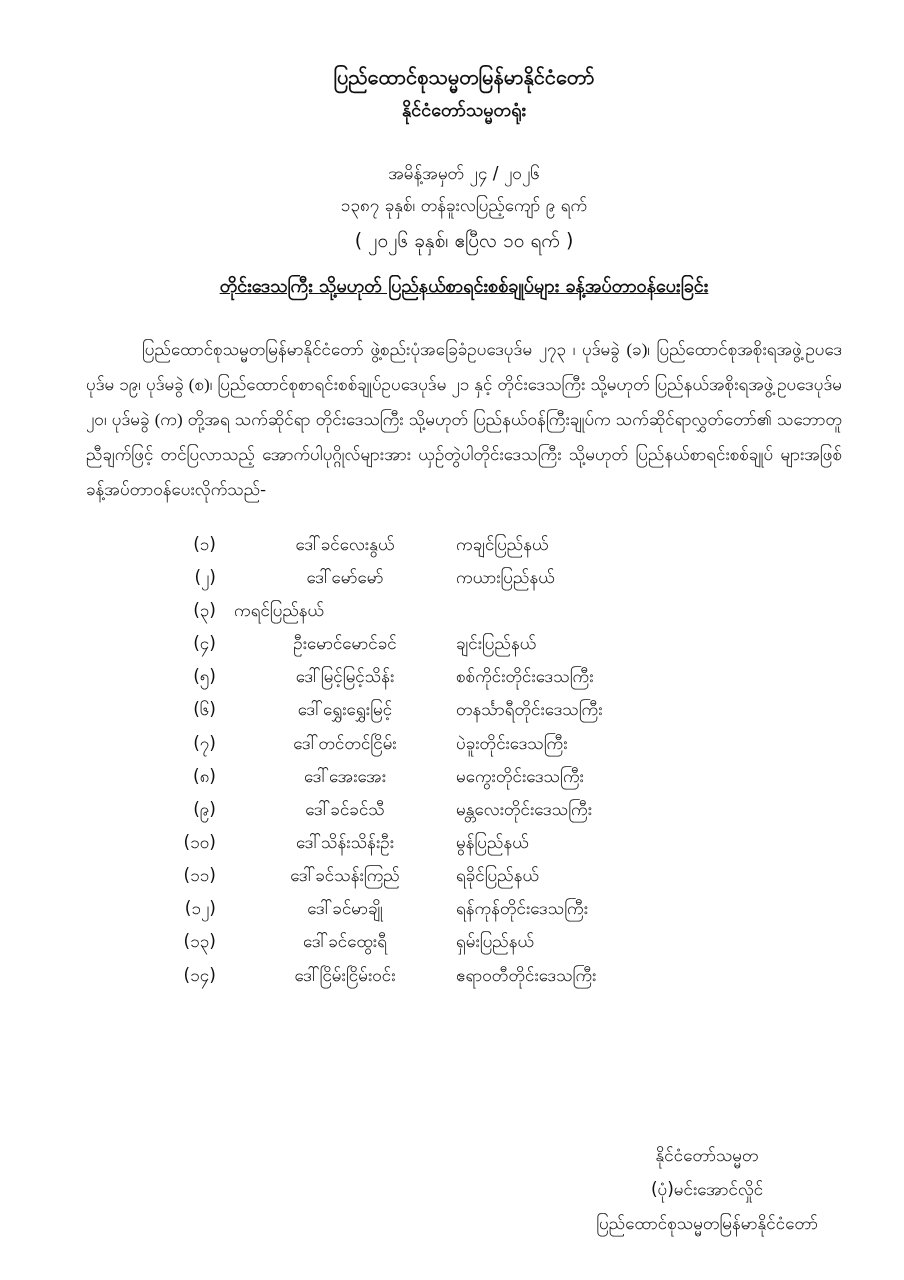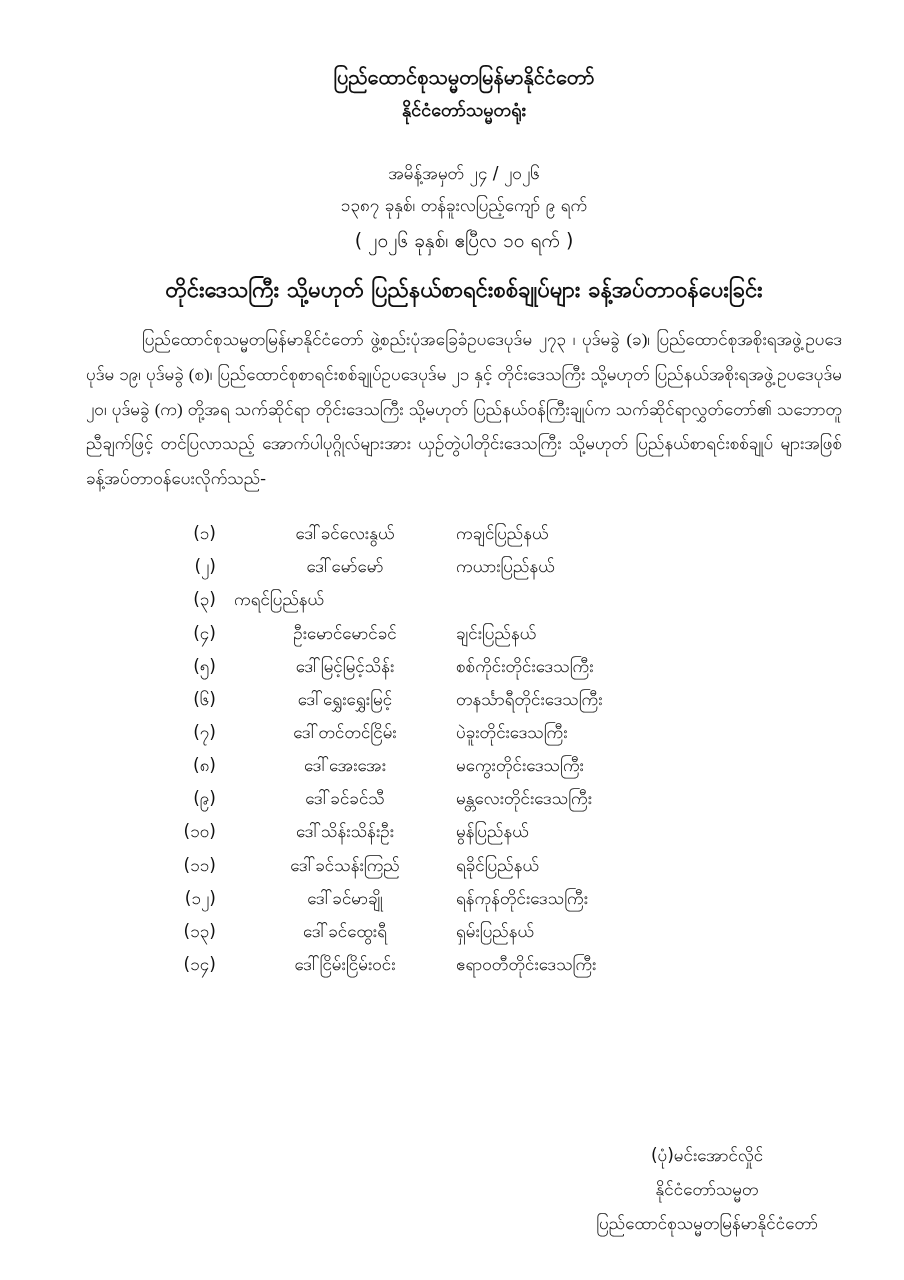--- a/index.html
+++ b/index.html
@@ -41,25 +41,26 @@
   }
   .line-date {
     font-size: 17px;
     line-height: 1.9;
   }
   .line-date2 {
     font-size: 19px;
     line-height: 1.9;
   }
   .subject {
-    font-size: 22px;
+    font-size: 18px;
     font-weight: bold;
     margin-top: 14px;
-    margin-bottom: 16px;
+    margin-bottom: 33px;
     line-height: 1.6;
+    text-decoration: underline;
   }
   .body-para {
     font-size: 17px;
     line-height: 2.05;
     text-align: justify;
     text-justify: inter-word;
     word-spacing: 0.5px;
     font-family: Liberation Serif, serif;
   }
   .body-para .indent {
@@ -198,18 +199,18 @@
 
     <div class="list-row">
       <div class="list-num">(၁၄)</div>
       <div class="list-name">ဒေါ်ငြိမ်းငြိမ်းဝင်း</div>
       <div class="list-region">ဧရာဝတီတိုင်းဒေသကြီး</div>
     </div>
 
   </div>
 
   <div class="signature">
+    <div class="sig-line">နိုင်ငံတော်သမ္မတ</div>
     <div class="sig-line">(ပုံ)မင်းအောင်လှိုင်</div>
-    <div class="sig-line">နိုင်ငံတော်သမ္မတ</div>
     <div class="sig-line">ပြည်ထောင်စုသမ္မတမြန်မာနိုင်ငံတော်</div>
   </div>
 
 </div>
 
 </body></html>

